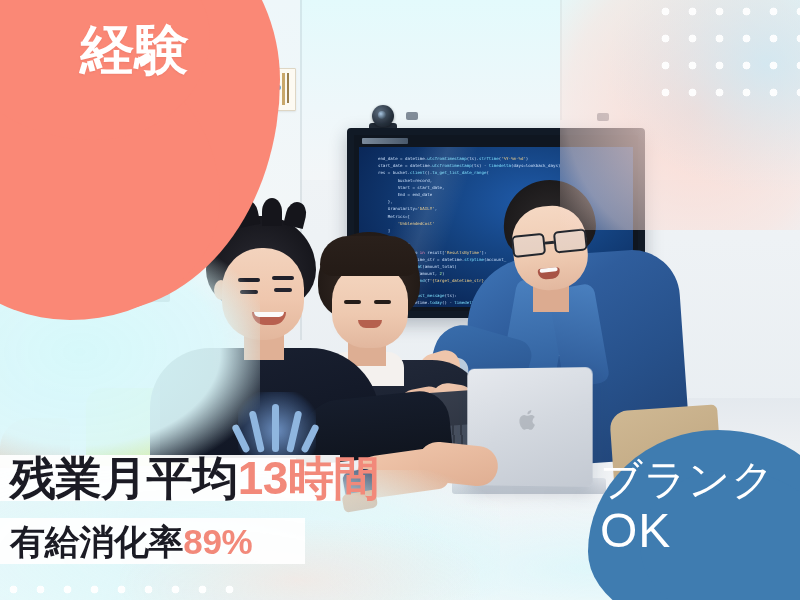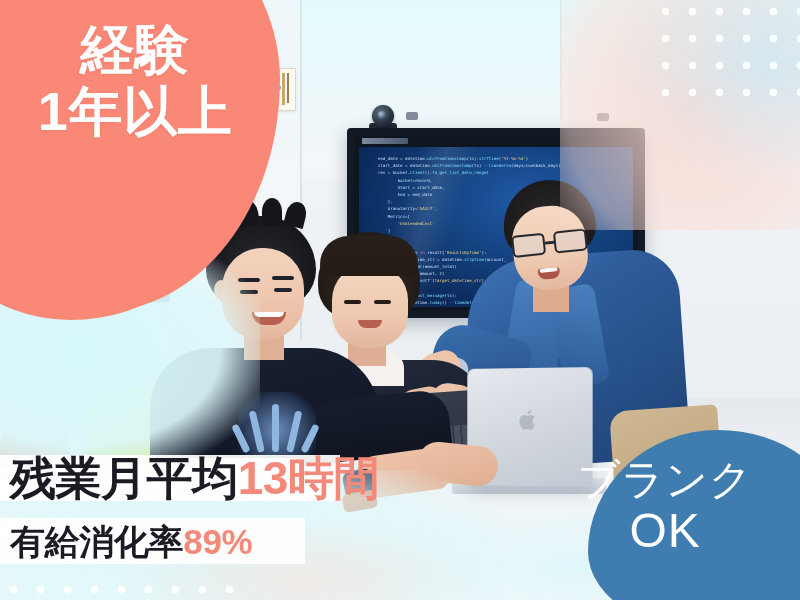--- a/index.html
+++ b/index.html
@@ -231,21 +231,21 @@
     text-shadow:0 1px 2px rgba(190,80,64,.18);}
   .coral-text .l1{font-size:54px;line-height:62px;}
   .coral-text .l2{font-size:54px;line-height:62px;}
   .coral-text .l3{font-size:54px;line-height:62px;}
 
   
   .blob-blue{position:absolute;left:588px;top:430px;width:250px;height:210px;
     background:#3f7cb0;border-radius:52% 48% 40% 60%/58% 44% 56% 42%;}
   .blob-blue2{position:absolute;left:640px;top:470px;width:190px;height:150px;
     background:#3f7cb0;border-radius:46% 54% 52% 48%/50% 50% 50% 50%;}
-  .blue-text{position:absolute;left:565px;top:454px;width:200px;text-align:center;
+  .blue-text{position:absolute;left:600px;top:454px;width:200px;text-align:left;
     color:#ffffff;font-weight:300;letter-spacing:.05em;}
   .blue-text .l1{font-size:42px;line-height:52px;}
   .blue-text .l2{font-size:48px;line-height:50px;}
 
   
   .banner{position:absolute;background:rgba(255,255,255,.93);
     display:flex;align-items:center;padding:0 10px;white-space:nowrap;}
   .banner .dark{color:#1b1b24;font-weight:700;}
   .banner .accent{color:#f2897a;font-weight:700;}
   #banner1{left:0;top:455px;width:340px;height:46px;}
@@ -401,21 +401,20 @@
   <div class="ov tint-blue-tr"></div>
   <div class="ov dots-tr"></div>
   <div class="ov dots-bl"></div>
 
   <div>
     <div class="blob-coral"></div>
     <div class="blob-coral2"></div>
     <div class="blob-coral3"></div>
     <div class="coral-text">
       <div class="l1">経験</div>
-      <div class="l2">1年以上</div>
     </div>
   </div>
 
   <div>
     <div class="blob-blue"></div>
     <div class="blob-blue2"></div>
     <div class="blue-text">
       <div class="l1">ブランク</div>
       <div class="l2">OK</div>
     </div>

